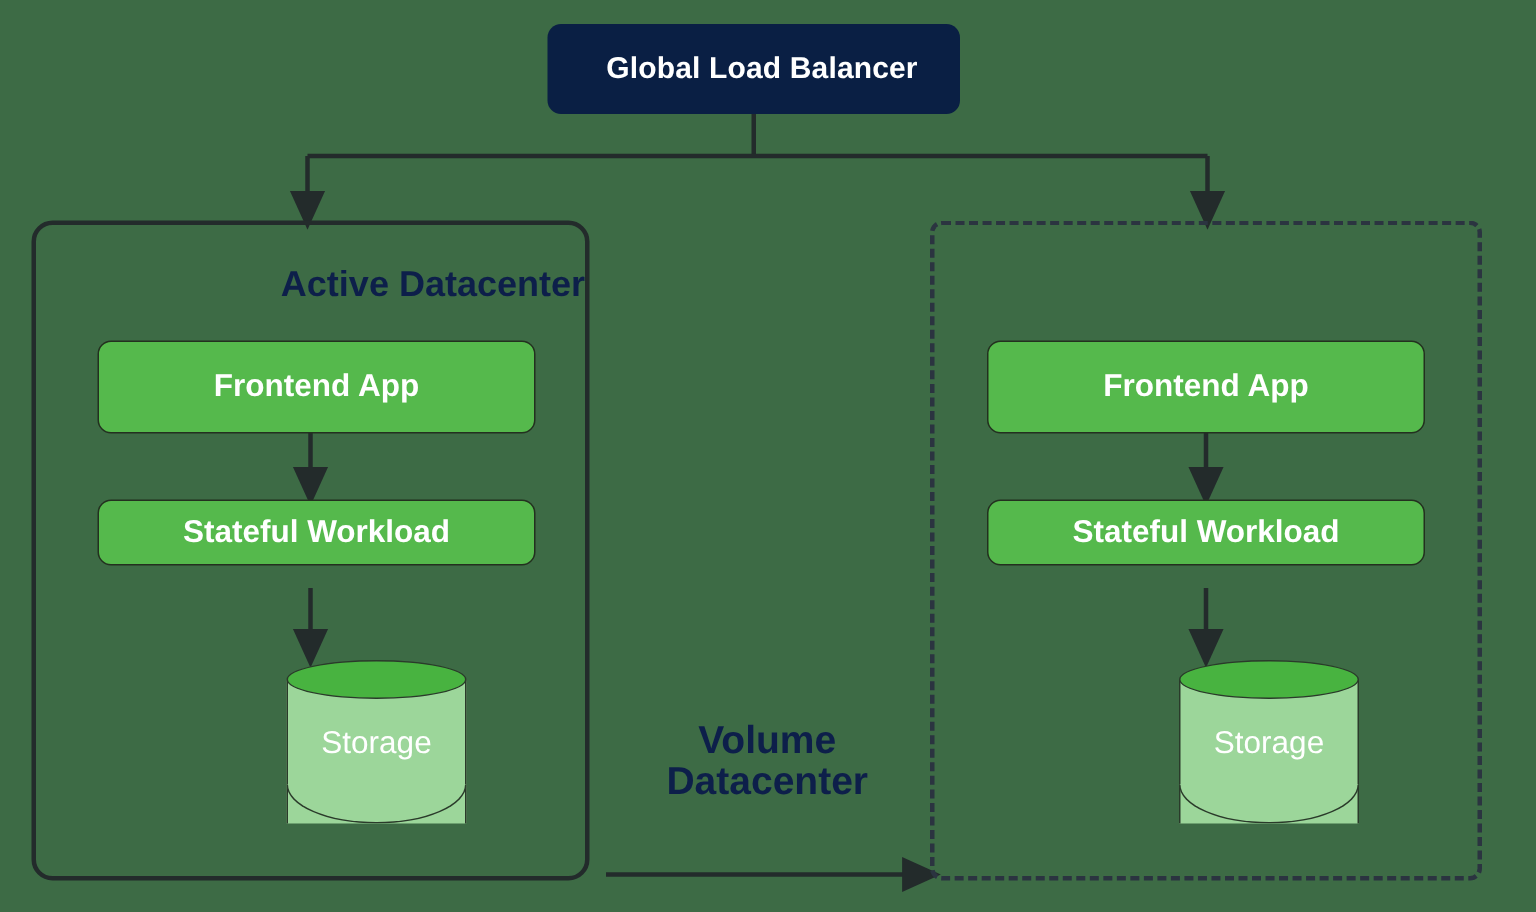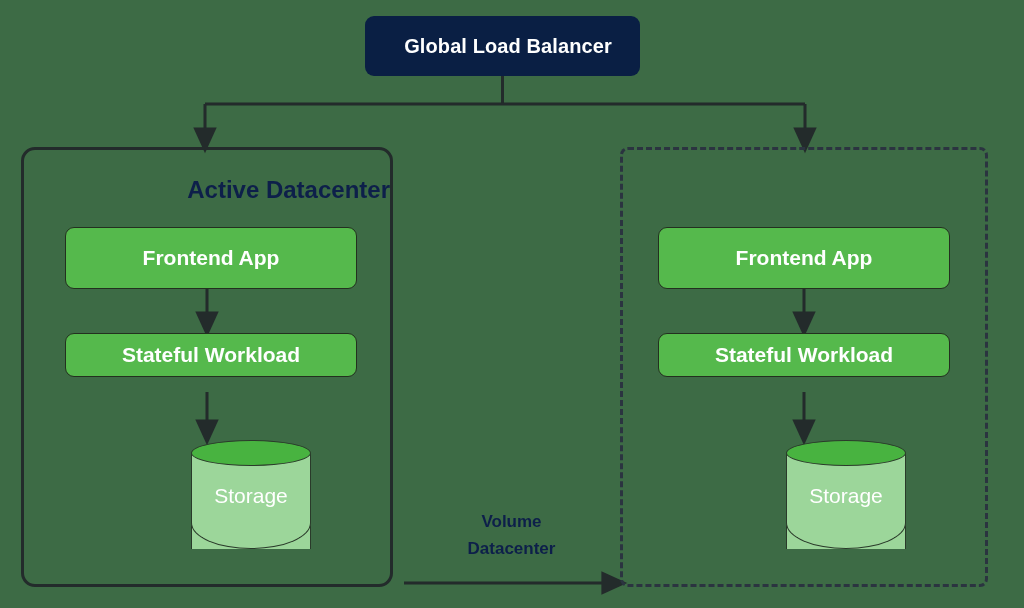--- a/index.html
+++ b/index.html
@@ -139,25 +139,25 @@
     text-align: center;
     color: #ffffff;
     font-size: 21px;
     white-space: nowrap;
   }
 
   
   .repl-label {
     position: absolute;
     left: 404px;
-    top: 508px;
+    top: 480px;
     width: 215px;
     text-align: center;
     color: #0d1f4a;
-    font-size: 17px;
+    font-size: 26px;
     font-weight: bold;
     line-height: 27px;
   }
 </style>
 </head>
 <body>
 
 <div id="stage">
 
   <svg id="wires" viewBox="0 0 1024 608">

